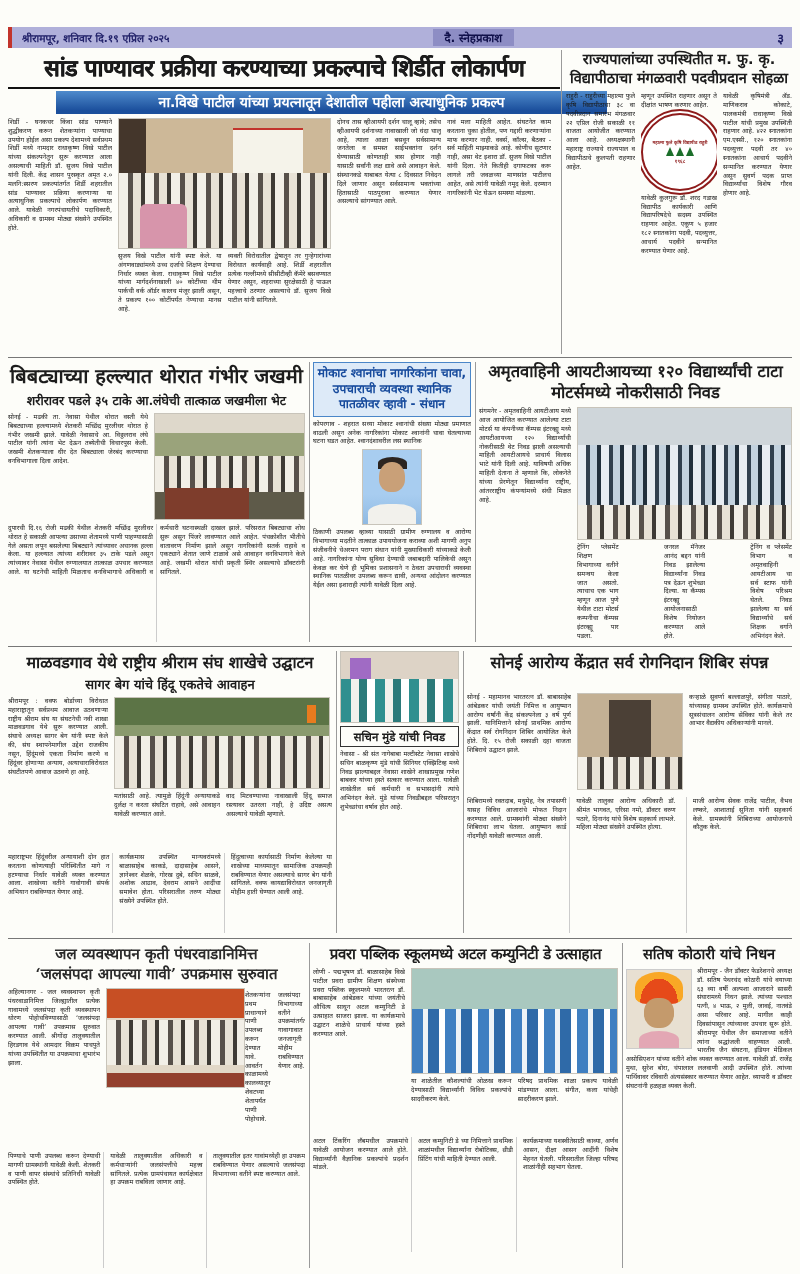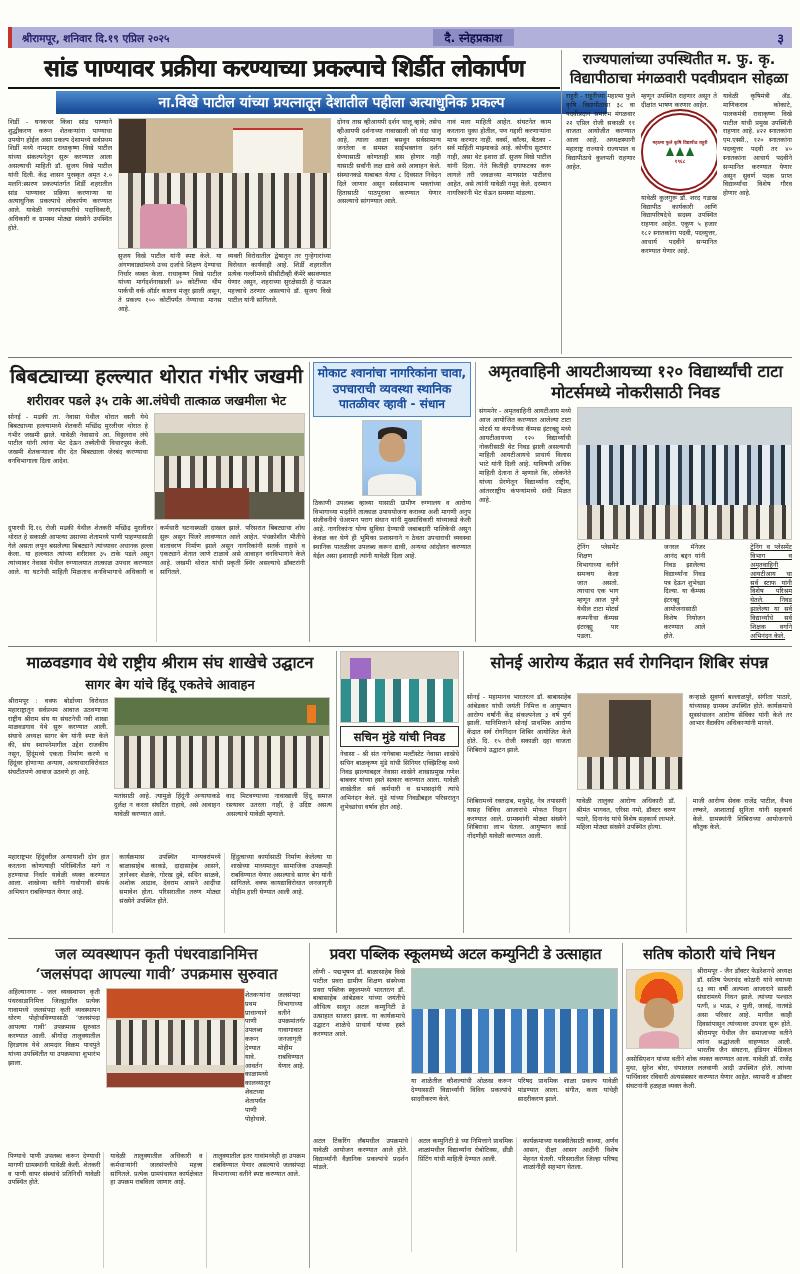--- a/index.html
+++ b/index.html
@@ -165,20 +165,21 @@
         <div class="pp leo-people"></div>
         <div class="leo-rug"></div>
       </div>
     </div>
     <div class="bt cols2" style="margin-top:4px;height:140px;">दुपारची दि.१६ रोजी मढकी येथील शेतकरी मच्छिंद्र मुरलीधर थोरात हे सकाळी आपल्या उसाच्या शेतामध्ये पाणी पाहण्यासाठी गेले असता लपून बसलेल्या बिबट्याने त्यांच्यावर अचानक हल्ला केला. या हल्ल्यात त्यांच्या शरीरावर ३५ टाके पडले असून त्यांच्यावर नेवासा येथील रुग्णालयात तात्काळ उपचार करण्यात आले. या घटनेची माहिती मिळताच वनविभागाचे अधिकारी व कर्मचारी घटनास्थळी दाखल झाले. परिसरात बिबट्याचा शोध सुरू असून पिंजरे लावण्यात आले आहेत. पंचक्रोशीत भीतीचे वातावरण निर्माण झाले असून नागरिकांनी सतर्क राहावे व एकट्याने शेतात जाणे टाळावे असे आवाहन वनविभागाने केले आहे. जखमी थोरात यांची प्रकृती स्थिर असल्याचे डॉक्टरांनी सांगितले.</div>
   </section>
   <div class="vd" style="left:309px;top:362px;height:280px;"></div>
 
   <section class="abs" style="left:313px;top:362px;width:158px;height:280px;">
     <h2 class="boxed-h">मोकाट श्वानांचा नागरिकांना चावा, उपचाराची व्यवस्था स्थानिक पातळीवर व्हावी - संधान</h2>
+    <div class="bt" style="margin-top:3px;">कोपरगाव - शहरात सध्या मोकाट श्वानांची संख्या मोठ्या प्रमाणात वाढली असून अनेक नागरिकांना मोकाट श्वानांनी चावा घेतल्याच्या घटना घडत आहेत. श्वानदंशावरील लस स्थानिक</div>
     <div class="photo dog-photo">
       <div class="hair"></div>
       <div class="face"></div>
       <div class="shirt"></div>
     </div>
     <div class="bt">ठिकाणी उपलब्ध व्हाव्या यासाठी ग्रामीण रुग्णालय व आरोग्य विभागाच्या मदतीने तात्काळ उपाययोजना कराव्या अशी मागणी अनुप संजीवनीचे चेअरमन पराग संधान यांनी मुख्याधिकारी यांच्याकडे केली आहे. नागरिकांना योग्य सुविधा देण्याची जबाबदारी पालिकेची असून केवळ कर घेणे ही भूमिका प्रशासनाने न ठेवता उपचाराची व्यवस्था स्थानिक पातळीवर उपलब्ध करून द्यावी, अन्यथा आंदोलन करण्यात येईल असा इशाराही त्यांनी यावेळी दिला आहे.</div>
   </section>
   <div class="vd" style="left:475px;top:362px;height:280px;"></div>
 
   <section class="abs" style="left:479px;top:362px;width:313px;height:280px;">
@@ -186,21 +187,21 @@
     <div class="row" style="margin-top:4px;">
       <div class="bt" style="width:92px;height:228px;">संगमनेर - अमृतवाहिनी आयटीआय मध्ये आज आयोजित करण्यात आलेल्या टाटा मोटर्स या कंपनीच्या कॅम्पस इंटरव्ह्यू मध्ये आयटीआयच्या १२० विद्यार्थ्यांची नोकरीसाठी थेट निवड झाली असल्याची माहिती आयटीआयचे प्राचार्य विलास भाटे यांनी दिली आहे. याविषयी अधिक माहिती देताना ते म्हणाले कि, लोकनेते यांच्या प्रेरणेतून विद्यार्थ्यांना राष्ट्रीय, आंतरराष्ट्रीय कंपन्यांमध्ये संधी मिळत आहे.</div>
       <div style="flex:1;display:flex;flex-direction:column;overflow:hidden;">
         <div class="photo iti-photo">
           <div class="pp iti-rows"></div>
           <div class="pp iti-front"></div>
         </div>
         <div class="row" style="margin-top:3px;flex:1;gap:45px;">
           <div class="bt" style="flex:1;">ट्रेनिंग प्लेसमेंट शिक्षण विभागाच्या वतीने समन्वय केला जात असतो. त्याचाच एक भाग म्हणून आज पुणे येथील टाटा मोटर्स कम्पनीचा कॅम्पस इंटरव्ह्यू पार पडला.</div>
           <div class="bt" style="flex:1;">जनरल मॅनेजर आनंद बद्दन यांनी निवड झालेल्या विद्यार्थ्यांना निवड पत्र देऊन शुभेच्छा दिल्या. या कॅम्पस इंटरव्ह्यू आयोजनासाठी विशेष नियोजन करण्यात आले होते.</div>
-          <div class="bt" style="flex:1;text-decoration:underline;">ट्रेनिंग व प्लेसमेंट विभाग व अमृतवाहिनी आयटीआय चा सर्व स्टाफ यांनी विशेष परिश्रम घेतले. निवड झालेल्या या सर्व विद्यार्थ्यांचे सर्व शिक्षक वर्गाने अभिनंदन केले.</div>
+          <div class="bt" style="flex:1;">ट्रेनिंग व प्लेसमेंट विभाग व अमृतवाहिनी आयटीआय चा सर्व स्टाफ यांनी विशेष परिश्रम घेतले. निवड झालेल्या या सर्व विद्यार्थ्यांचे सर्व शिक्षक वर्गाने अभिनंदन केले.</div>
         </div>
       </div>
     </div>
   </section>
 
   <div class="hd" style="left:8px;top:646px;width:784px;"></div>
 
   <section class="abs" style="left:8px;top:651px;width:324px;height:282px;">
     <h2 class="hc" style="font-size:16px;">माळवडगाव येथे राष्ट्रीय श्रीराम संघ शाखेचे उद्घाटन</h2>
     <div class="sub-serif" style="font-size:13px;margin:2px 0 4px;">सागर बेग यांचे हिंदू एकतेचे आवाहन</div>

